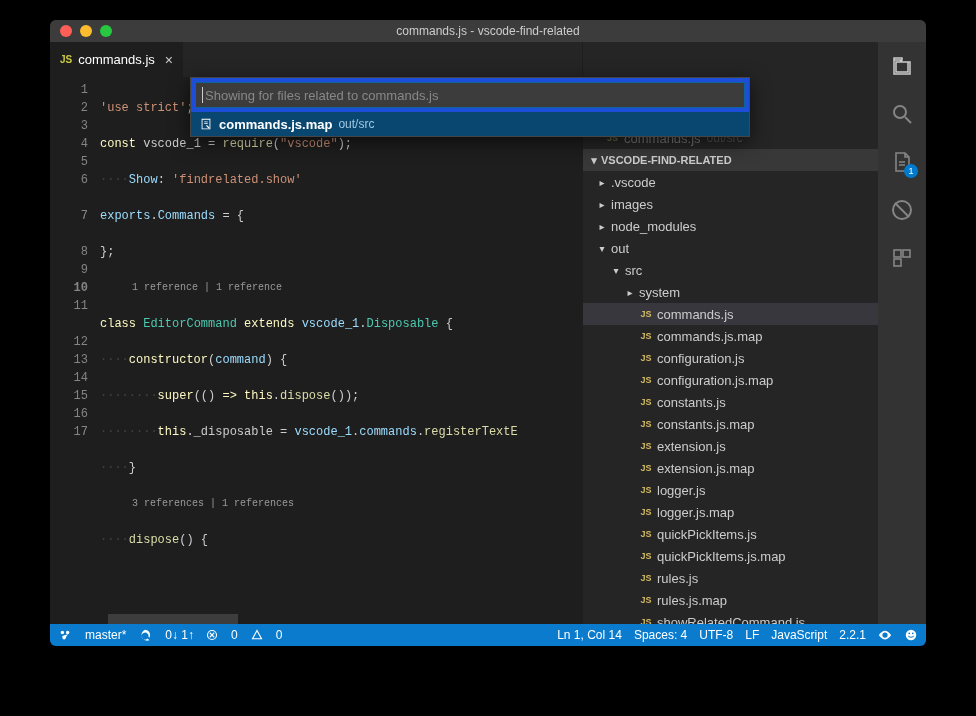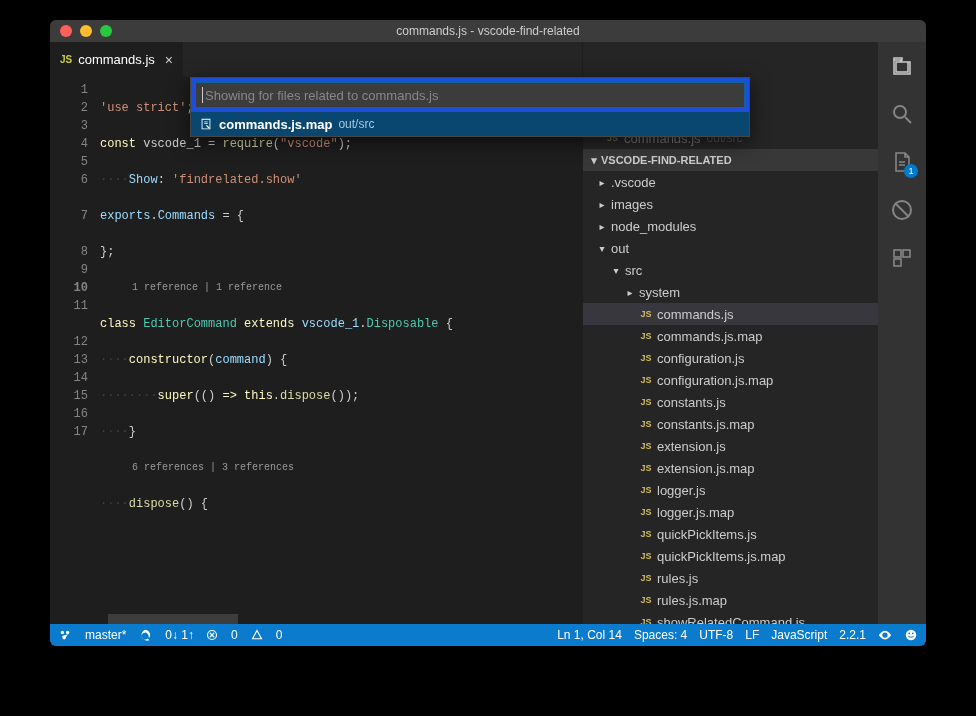--- a/index.html
+++ b/index.html
@@ -122,22 +122,23 @@
         <div class="lines">
 <div class="line"><span class="tok-str">'use strict'</span><span>;</span></div>
 <div class="line"><span class="tok-kw">const</span><span> vscode_1 = </span><span class="tok-fn">require</span><span>(</span><span class="tok-str">"vscode"</span><span>);</span></div>
 <div class="line"><span class="tok-ws">····</span><span class="tok-var">Show</span><span>: </span><span class="tok-str">'findrelated.show'</span></div>
 <div class="line"><span class="tok-var">exports</span><span>.</span><span class="tok-var">Commands</span><span> = {</span></div>
 <div class="line"><span>};</span></div>
 <div class="codelens">1 reference | 1 reference</div>
 <div class="line"><span class="tok-kw">class</span><span> </span><span class="tok-type">EditorCommand</span><span> </span><span class="tok-kw">extends</span><span> </span><span class="tok-var">vscode_1</span><span>.</span><span class="tok-type">Disposable</span><span> {</span></div>
 <div class="line"><span class="tok-ws">····</span><span class="tok-kw">constructor</span><span>(</span><span class="tok-var">command</span><span>) {</span></div>
 <div class="line"><span class="tok-ws">········</span><span class="tok-kw">super</span><span>(() </span><span class="tok-kw">=&gt;</span><span> </span><span class="tok-kw">this</span><span>.</span><span class="tok-fn">dispose</span><span>());</span></div>
+<div class="line"><span class="tok-ws">········</span><span class="tok-kw">this</span><span>._disposable = </span><span class="tok-var">vscode_1</span><span>.</span><span class="tok-var">commands</span><span>.</span><span class="tok-fn">registerTextE</span></div>
 <div class="line"><span class="tok-ws">····</span><span>}</span></div>
-<div class="codelens">6 references | 3 references</div>
+<div class="codelens">3 references | 1 references</div>
 <div class="line"><span class="tok-ws">····</span><span class="tok-fn">dispose</span><span>() {</span></div>
 
 
 
 
 
         </div>
         <div class="hbar"></div>
       </div>
     </div>

